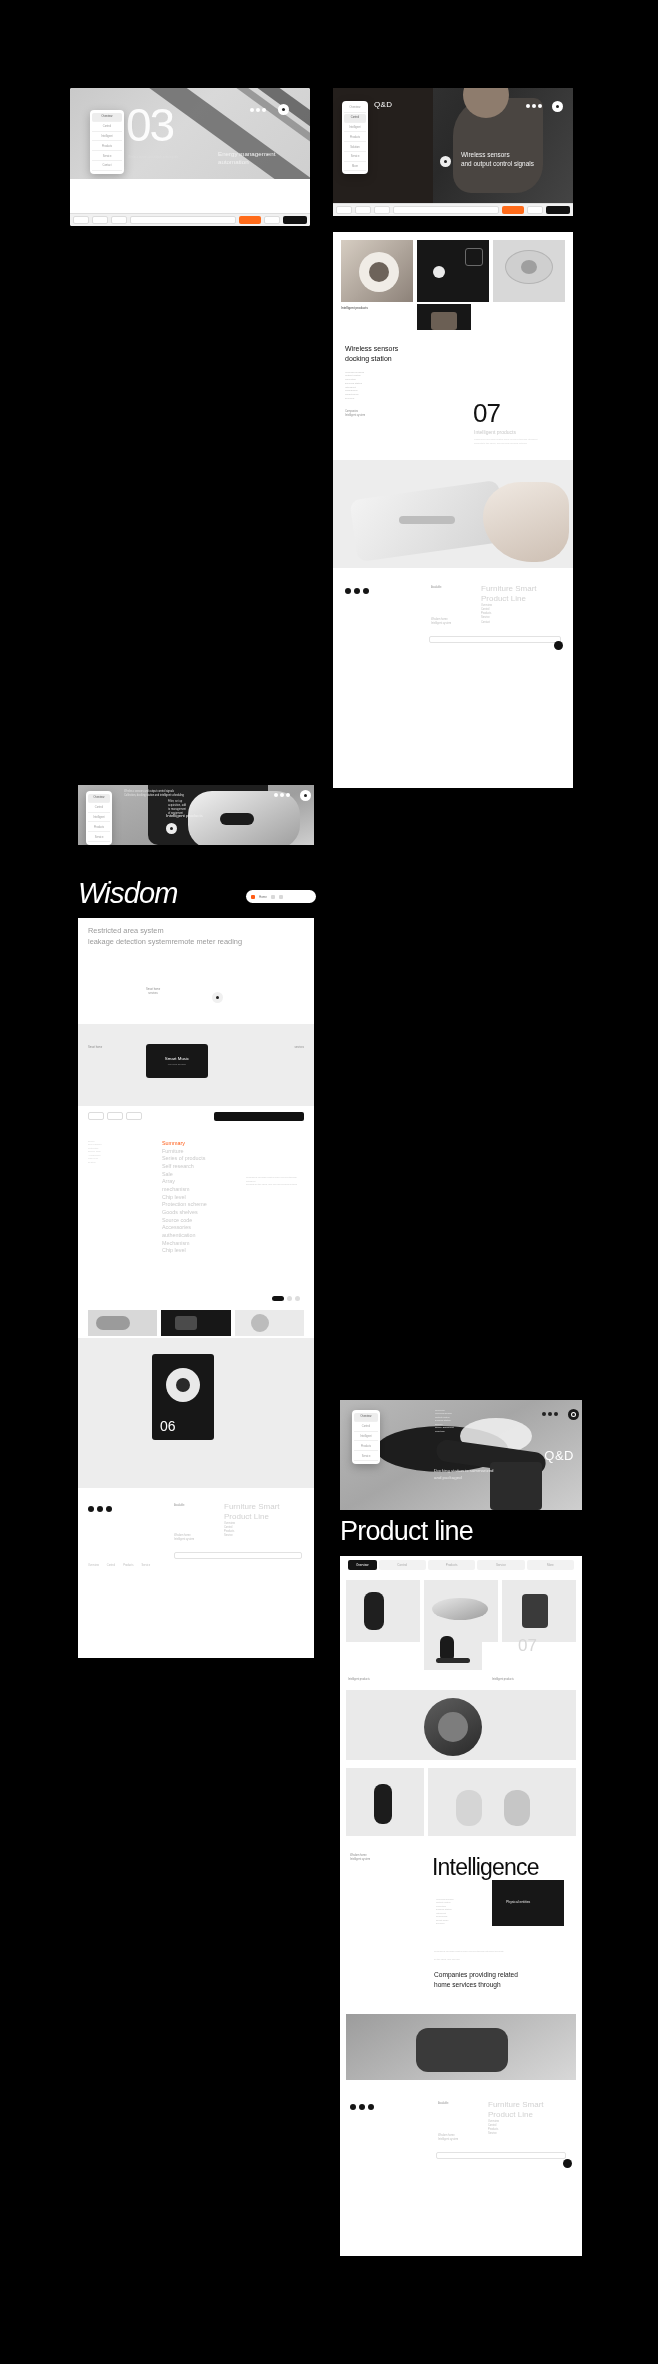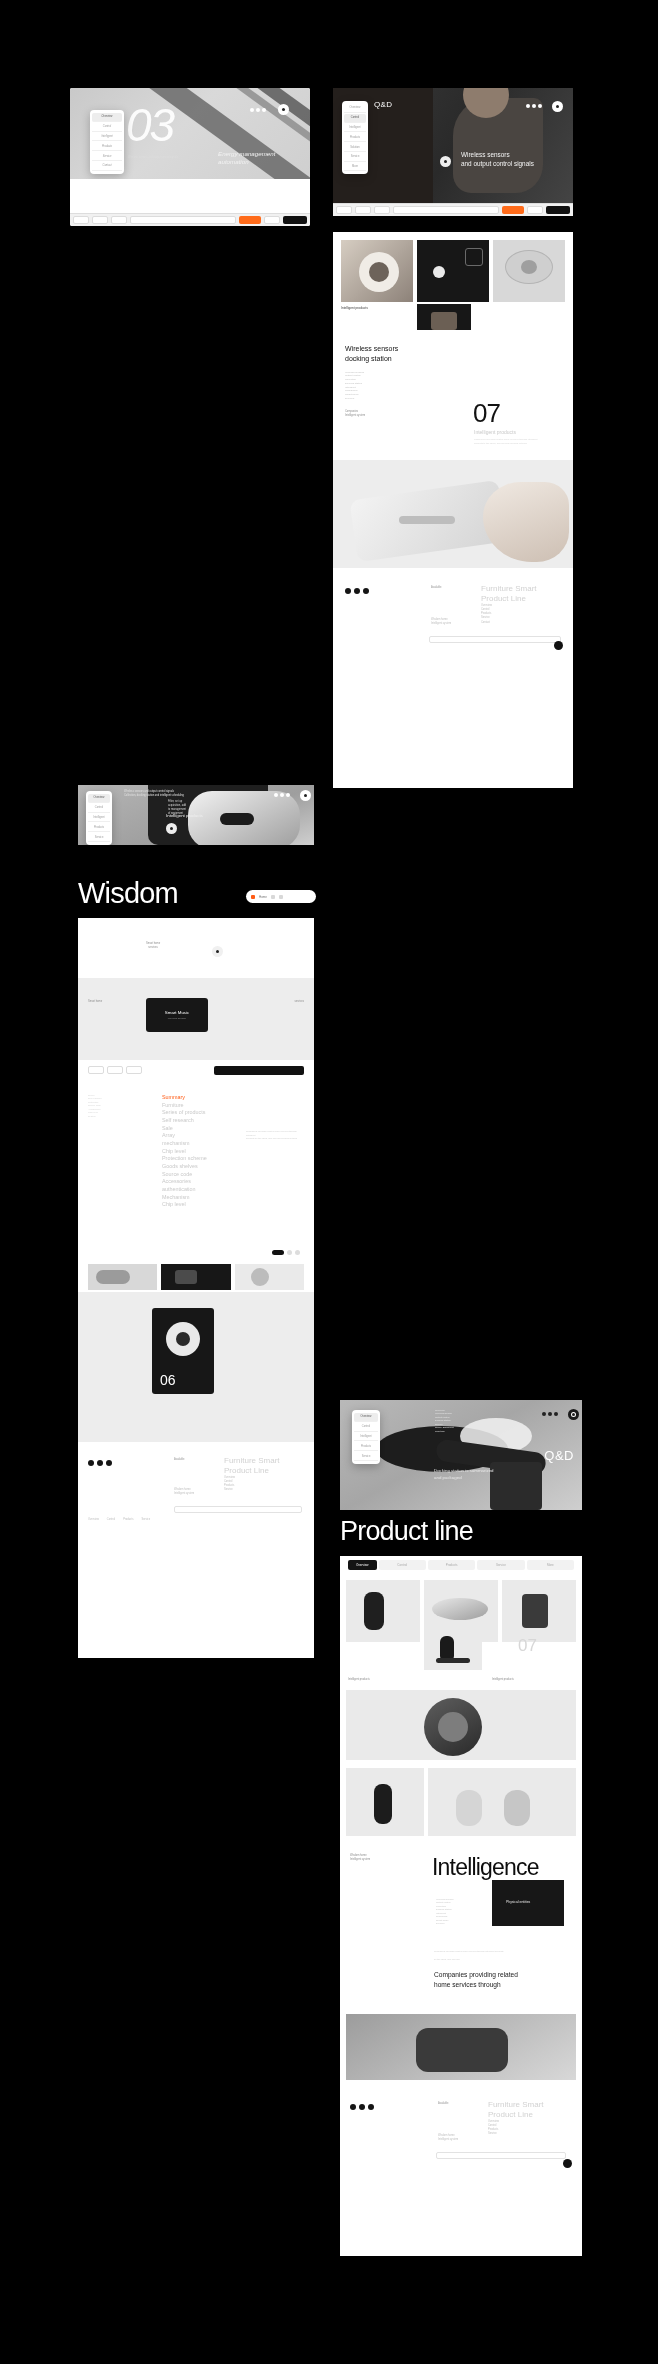--- a/index.html
+++ b/index.html
@@ -91,21 +91,21 @@
   .pill .sq { width:4px;height:4px;border-radius:1px;background:#ff5c16; }
   .pill .gsq { width:4px;height:4px;border-radius:1px;background:#d8d8d8; }
   .pill .txt { font-size:3px;color:#777; }
 </style>
 </head>
 <body>
 
 <div class="board">
 
   <div class="mock" style="left:70px; top:88px; width:240px; height:138px; border-radius:2px;">
-    <div class="hero gray" style="height:91px;font-style:italic;">
+    <div class="hero gray" style="height:91px;">
       <div class="diag-band" style="left:-40px; top:12px;"></div>
       <div class="diag-band b2" style="left:-40px; top:34px;"></div>
       <div class="diag-band" style="left:-60px; top:66px; height:22px; background:#6a6a6a;"></div>
 
       <div class="bignum" style="left:56px; top:18px; font-size:46px; color:#fff; opacity:.95;">03</div>
 
       <div class="mini-label" style="position:absolute; left:58px; top:68px; width:120px; color:#ddd; font-size:2.6px;">Wireless sensors and output control signals</div>
 
       <div class="dots" style="left:180px; top:20px;">
         <i></i>
@@ -295,31 +295,35 @@
       <div class="sidecard" style="left:8px; top:6px; width:26px;">
         <div class="si active">Overview</div>
         <div class="si">Control</div>
         <div class="si">Intelligent</div>
         <div class="si">Products</div>
         <div class="si">Service</div>
       </div>
     </div>
   </div>
 
-  <div class="overlay-h" style="left:78px; top:877px; font-size:29px; color:#ffffff; letter-spacing:-.8px;">Wisdom</div>
+  <div class="overlay-h" style="left:78px; top:877px; font-size:29px; color:#ffffff; letter-spacing:-.8px;font-style:italic;">Wisdom</div>
 
   <div class="pill" style="left:246px; top:890px; width:70px;">
     <span class="sq"></span>
     <span class="txt">Home</span>
     <span class="gsq"></span>
     <span class="gsq"></span>
   </div>
 
   <div class="mock" style="left:78px; top:918px; width:236px; height:740px;">
 
+    <div class="sec" style="height:46px; padding:8px 10px;">
+      <div style="font-size:7.4px; color:#9a9a9a; line-height:1.45;">Restricted area system</div>
+      <div style="font-size:7.4px; color:#9a9a9a; line-height:1.45;">leakage detection systemremote meter reading</div>
+    </div>
 
     <div class="sec" style="height:60px; position:relative;">
       <div class="mini-label" style="position:absolute; left:68px; top:24px; text-align:center;">
         <div>Smart home</div>
         <div>services</div>
       </div>
       <div class="circbtn" style="left:134px; top:28px; background:#f0f0f0;"></div>
     </div>
 
     <div class="sec gray" style="height:82px; position:relative;">

